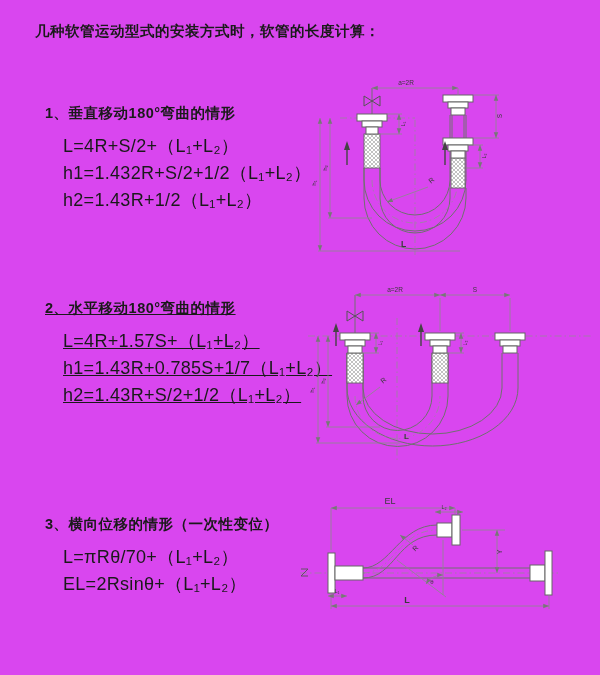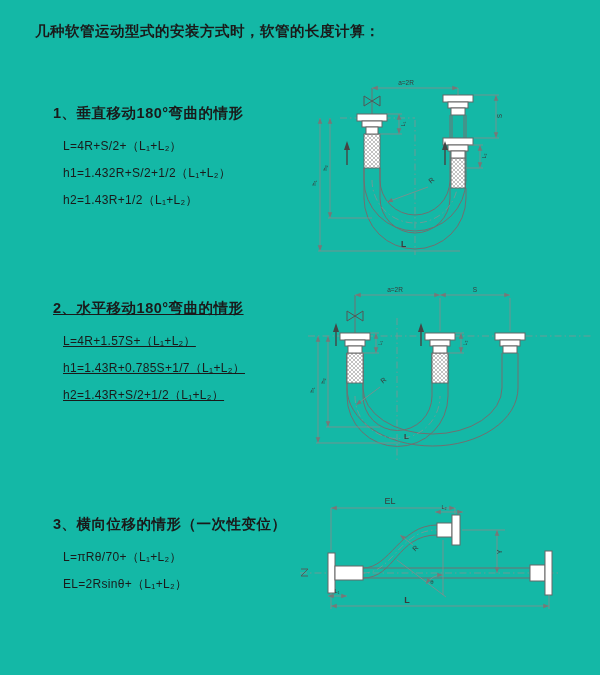--- a/index.html
+++ b/index.html
@@ -1,21 +1,21 @@
 <!DOCTYPE html>
 <html><head>
 <meta charset="utf-8">
 <style>
   html,body{margin:0;padding:0;background:#fff;}
-  #page{position:relative;width:600px;height:675px;background:#14b8a6;overflow:hidden;
+  #page{position:relative;width:600px;height:675px;background:#d946ef;overflow:hidden;
         font-family:"Liberation Sans","DejaVu Sans",sans-serif;color:#1a1a1a;}
   .doc-title{position:absolute;left:35px;top:22px;font-size:14.5px;font-weight:700;letter-spacing:0.5px;}
   .section{position:absolute;left:45px;}
-  .sec-heading{font-size:14.5px;font-weight:700;letter-spacing:0.5px;margin:0 0 10px 8px;}
-  .formula{font-size:12px;font-weight:500;margin:0 0 0 18px;line-height:27px;letter-spacing:0.3px;}
+  .sec-heading{font-size:14.5px;font-weight:700;letter-spacing:0.5px;margin:0 0 10px 0;}
+  .formula{font-size:18px;font-weight:500;margin:0 0 0 18px;line-height:27px;letter-spacing:0.3px;}
   #sec1{top:104px;} #sec2{top:299px;text-decoration:underline;} #sec3{top:515px;}
   .diag{position:absolute;}
   #diag1{left:300px;top:68px;} #diag2{left:300px;top:278px;} #diag3{left:295px;top:488px;}
   svg{display:block;}
   .thin{stroke:#707070;stroke-width:1;fill:none;}
   .dim{stroke:#8a8a8a;stroke-width:0.8;fill:none;}
   .cl{stroke:#909090;stroke-width:0.7;fill:none;stroke-dasharray:7 3 1.5 3;}
   .fit{fill:#ffffff;stroke:#666;stroke-width:1;}
   .lbl{fill:#3a3a3a;font-family:"Liberation Sans",sans-serif;}
   .mova{stroke:#444;stroke-width:1.4;fill:none;}

